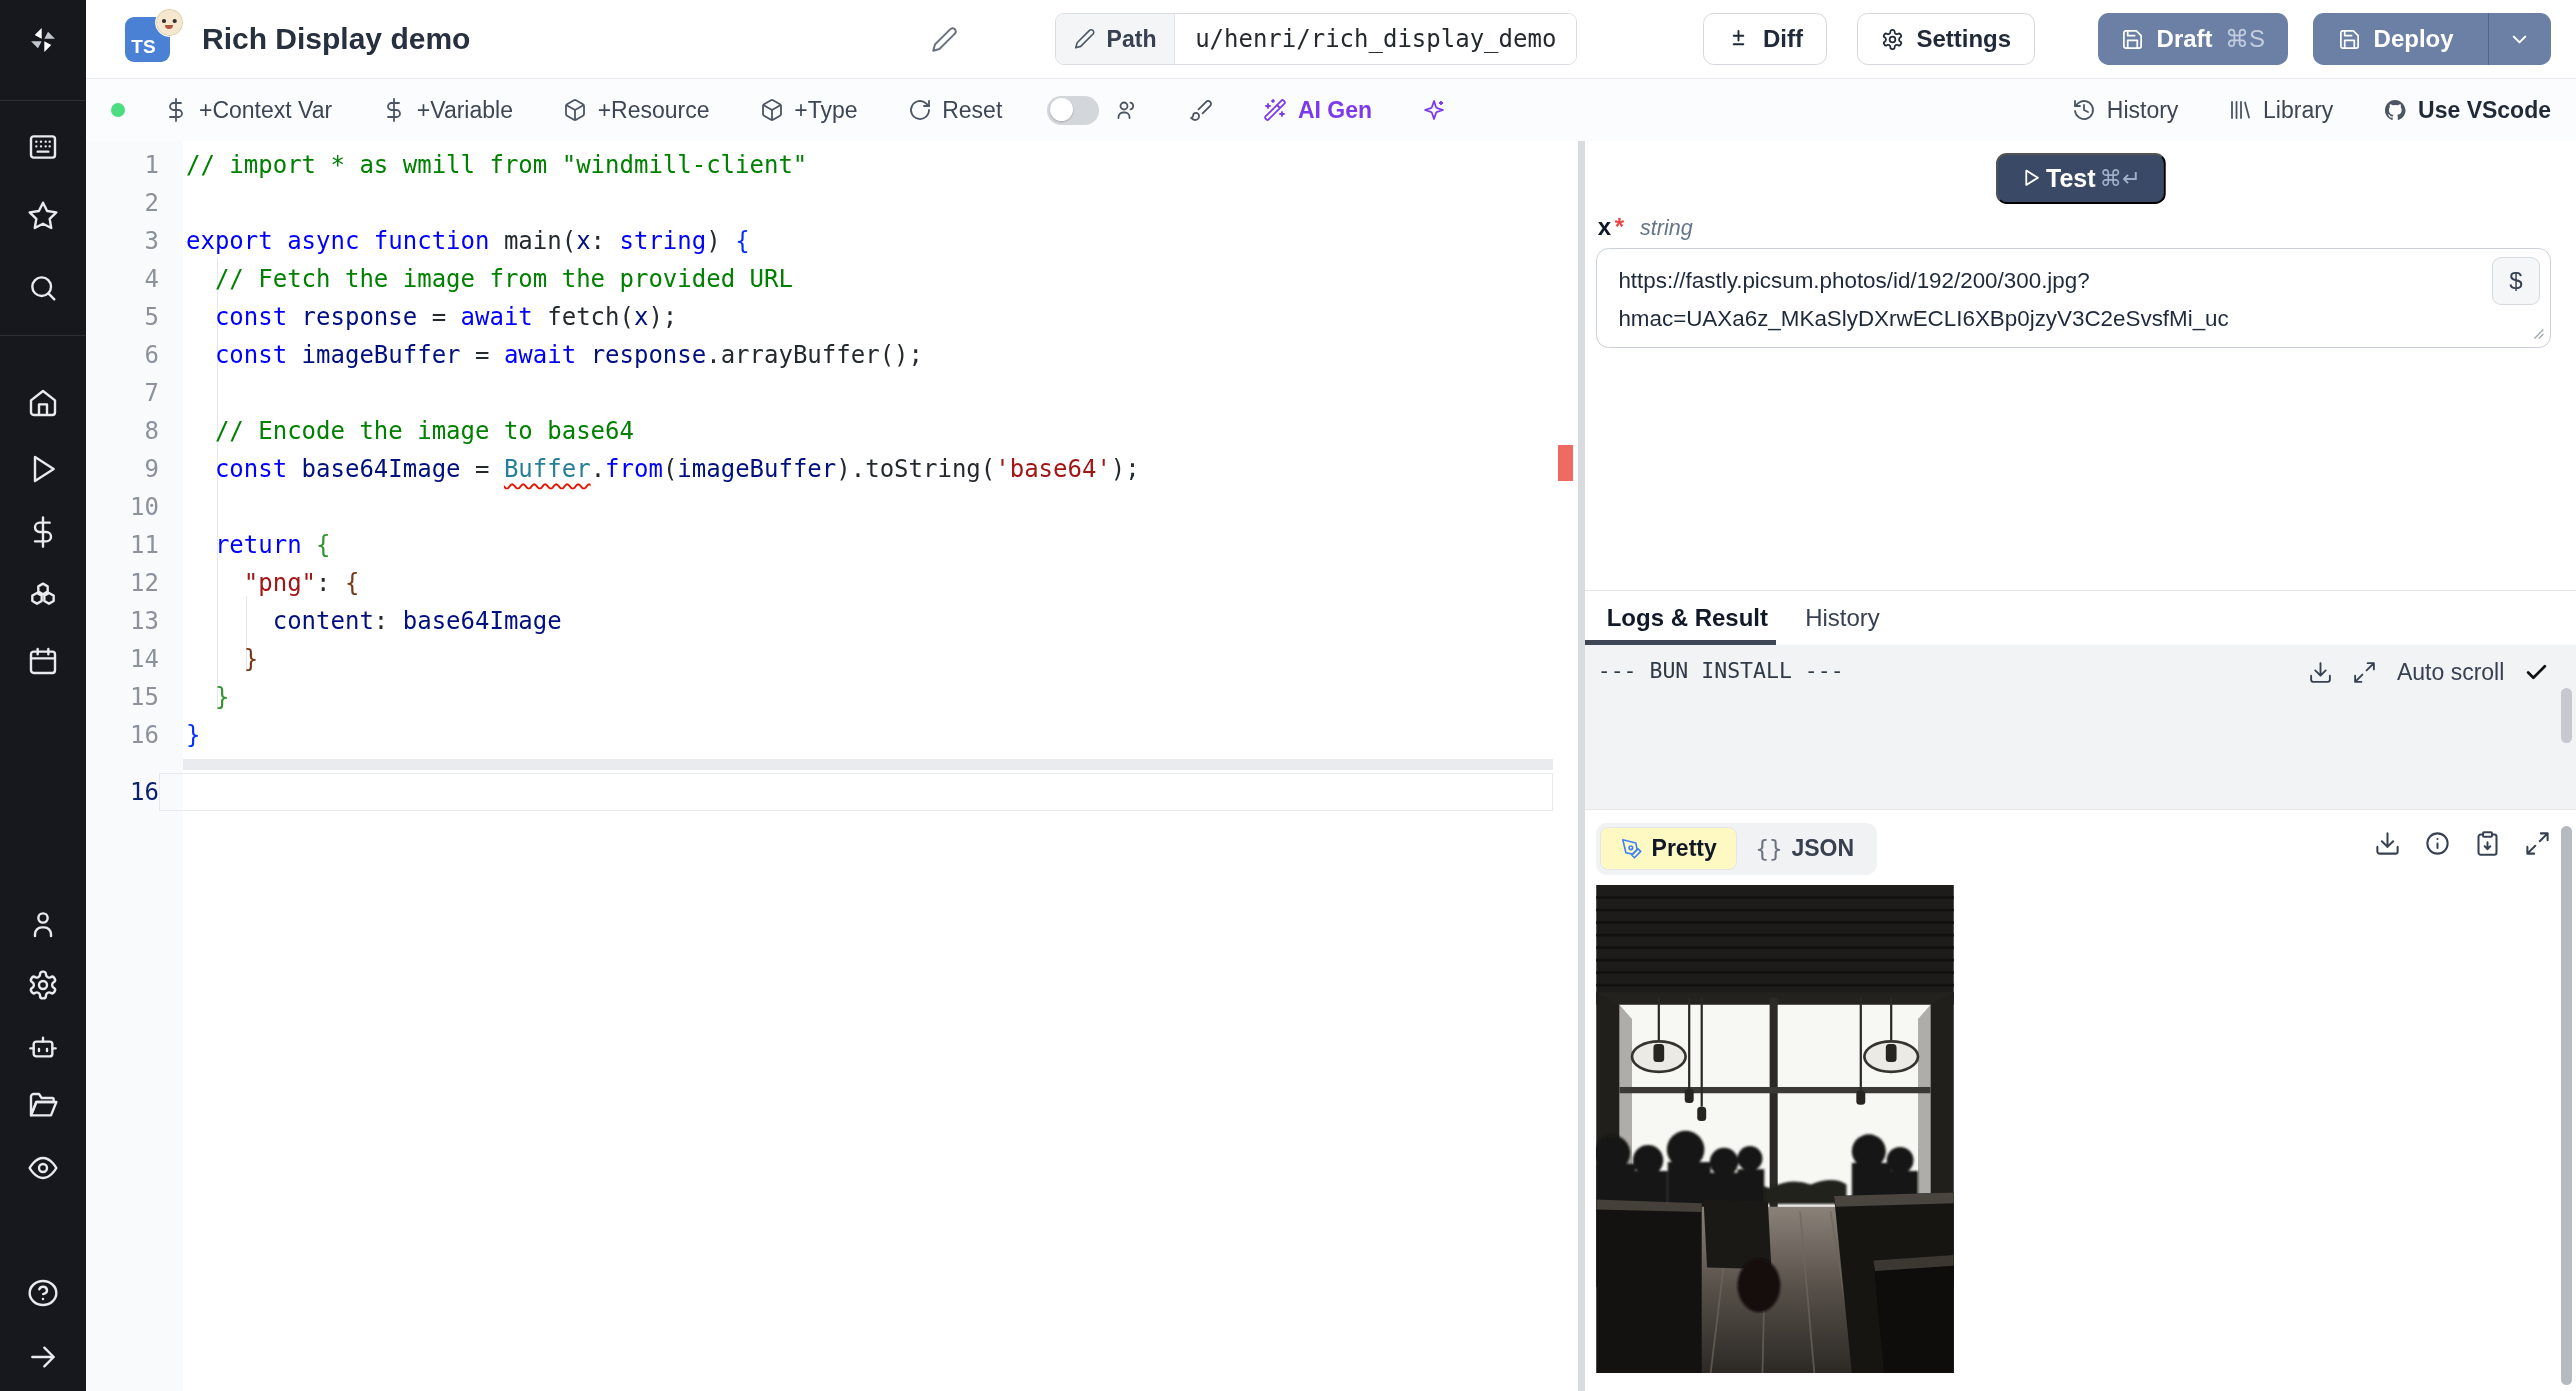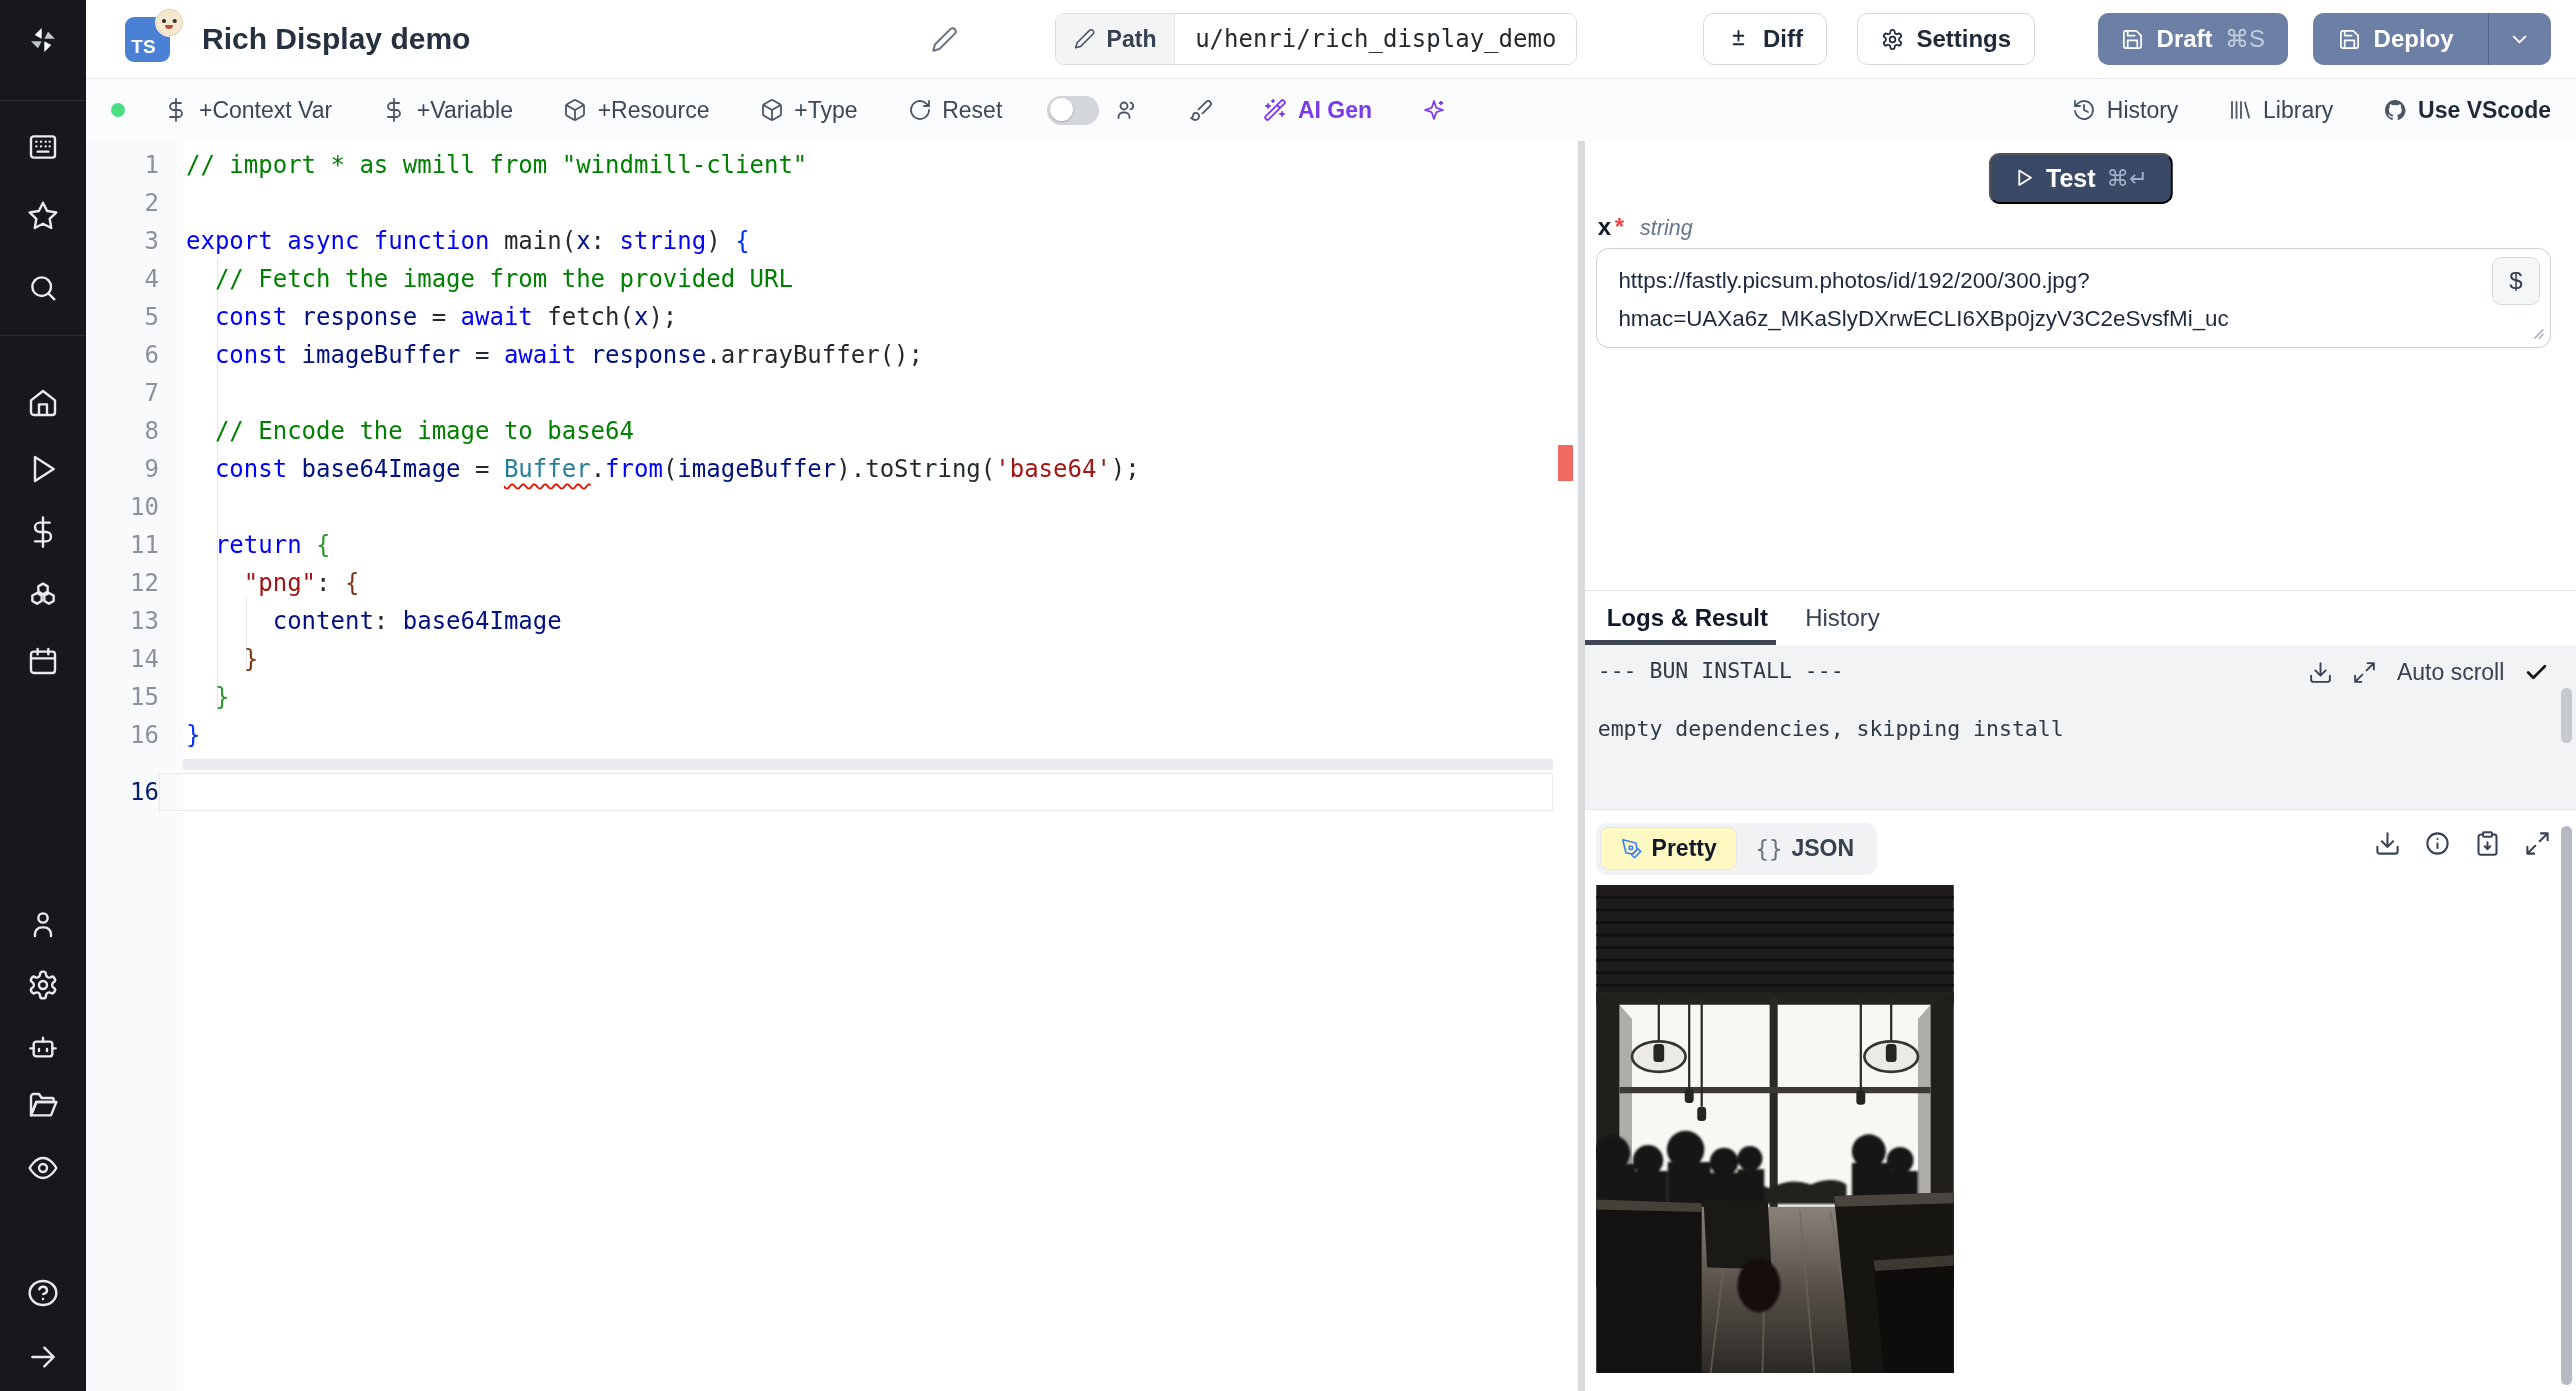--- a/index.html
+++ b/index.html
@@ -71,21 +71,21 @@
   .sq{ text-decoration:underline; text-decoration-style:wavy; text-decoration-color:#e51400;
        text-decoration-thickness:1.8px; text-underline-offset:6.3px; }
   .iguide { position:absolute; width:0.9px; background:#e5e7eb; }
   .ovr-marker { position:absolute; right:5.4px; width:14.3px; height:36px; background:#ef6a60; }
 
   .divider { width:7.2px; background:#d9dbde; flex:none; }
 
   
   .rpanel { position:relative; flex:1; background:#fff; overflow:hidden; }
   .test-btn { position:absolute; left:50%; transform:translateX(-50%); top:11.6px; height:51px;
-    background:#3a4a66; border-radius:10.7px; display:flex; align-items:center; gap:11px; padding:0 23px;
+    background:#3a4a66; border-radius:10.7px; display:flex; align-items:center; gap:4px; padding:0 23px;
     color:#fff; font-size:25px; font-weight:bold; cursor:pointer; }
   .test-btn svg { width:21.5px; height:21.5px; }
   .test-btn .kbd { color:#9fb0c8; font-weight:normal; font-size:22.4px; }
   .arg-label { position:absolute; left:12.5px; top:72px; display:flex; align-items:baseline; gap:3.6px; }
   .arg-name { font-size:24px; font-weight:bold; color:#0f172a; }
   .arg-req { font-size:24px; font-weight:bold; color:#ef4444; }
   .arg-type { margin-left:12.5px; font-size:21.5px; font-style:italic; color:#64748b; }
   .arg-input { position:absolute; left:10.7px; right:25px; top:107px; height:100px; border:1.3px solid #cbd0d6;
     border-radius:12.5px; padding:12.5px 81px 9px 21.5px; font-family:"Liberation Sans",sans-serif; font-size:22.4px;
     line-height:38px; color:#1e293b; resize:none; overflow:hidden; outline:none; background:#fff; }
@@ -467,21 +467,20 @@
       </span>
 
       <div class="tabsbar">
         <span class="tab1">Logs &amp; Result</span>
         <span class="tab2">History</span>
         <span class="tab-underline"></span>
       </div>
 
       <div class="logs">
         <div class="log-line">--- BUN INSTALL ---</div>
-        <div class="log-line">empty dependencies, skipping install</div>
         <div class="logs-actions">
           <svg viewBox="0 0 24 24" fill="none" stroke="currentColor" stroke-width="1.8" stroke-linecap="round" stroke-linejoin="round">
               <path d="M21 15v4a2 2 0 0 1-2 2H5a2 2 0 0 1-2-2v-4"></path>
               <path d="M7 10l5 5 5-5M12 15V3"></path>
             </svg>
           <svg viewBox="0 0 24 24" fill="none" stroke="currentColor" stroke-width="1.8" stroke-linecap="round" stroke-linejoin="round">
               <path d="M15 3h6v6M9 21H3v-6M21 3l-7 7M3 21l7-7"></path>
             </svg>
           <span>Auto scroll</span>
           <svg viewBox="0 0 24 24" fill="none" stroke="#111" stroke-width="2.6" stroke-linecap="round" stroke-linejoin="round">

